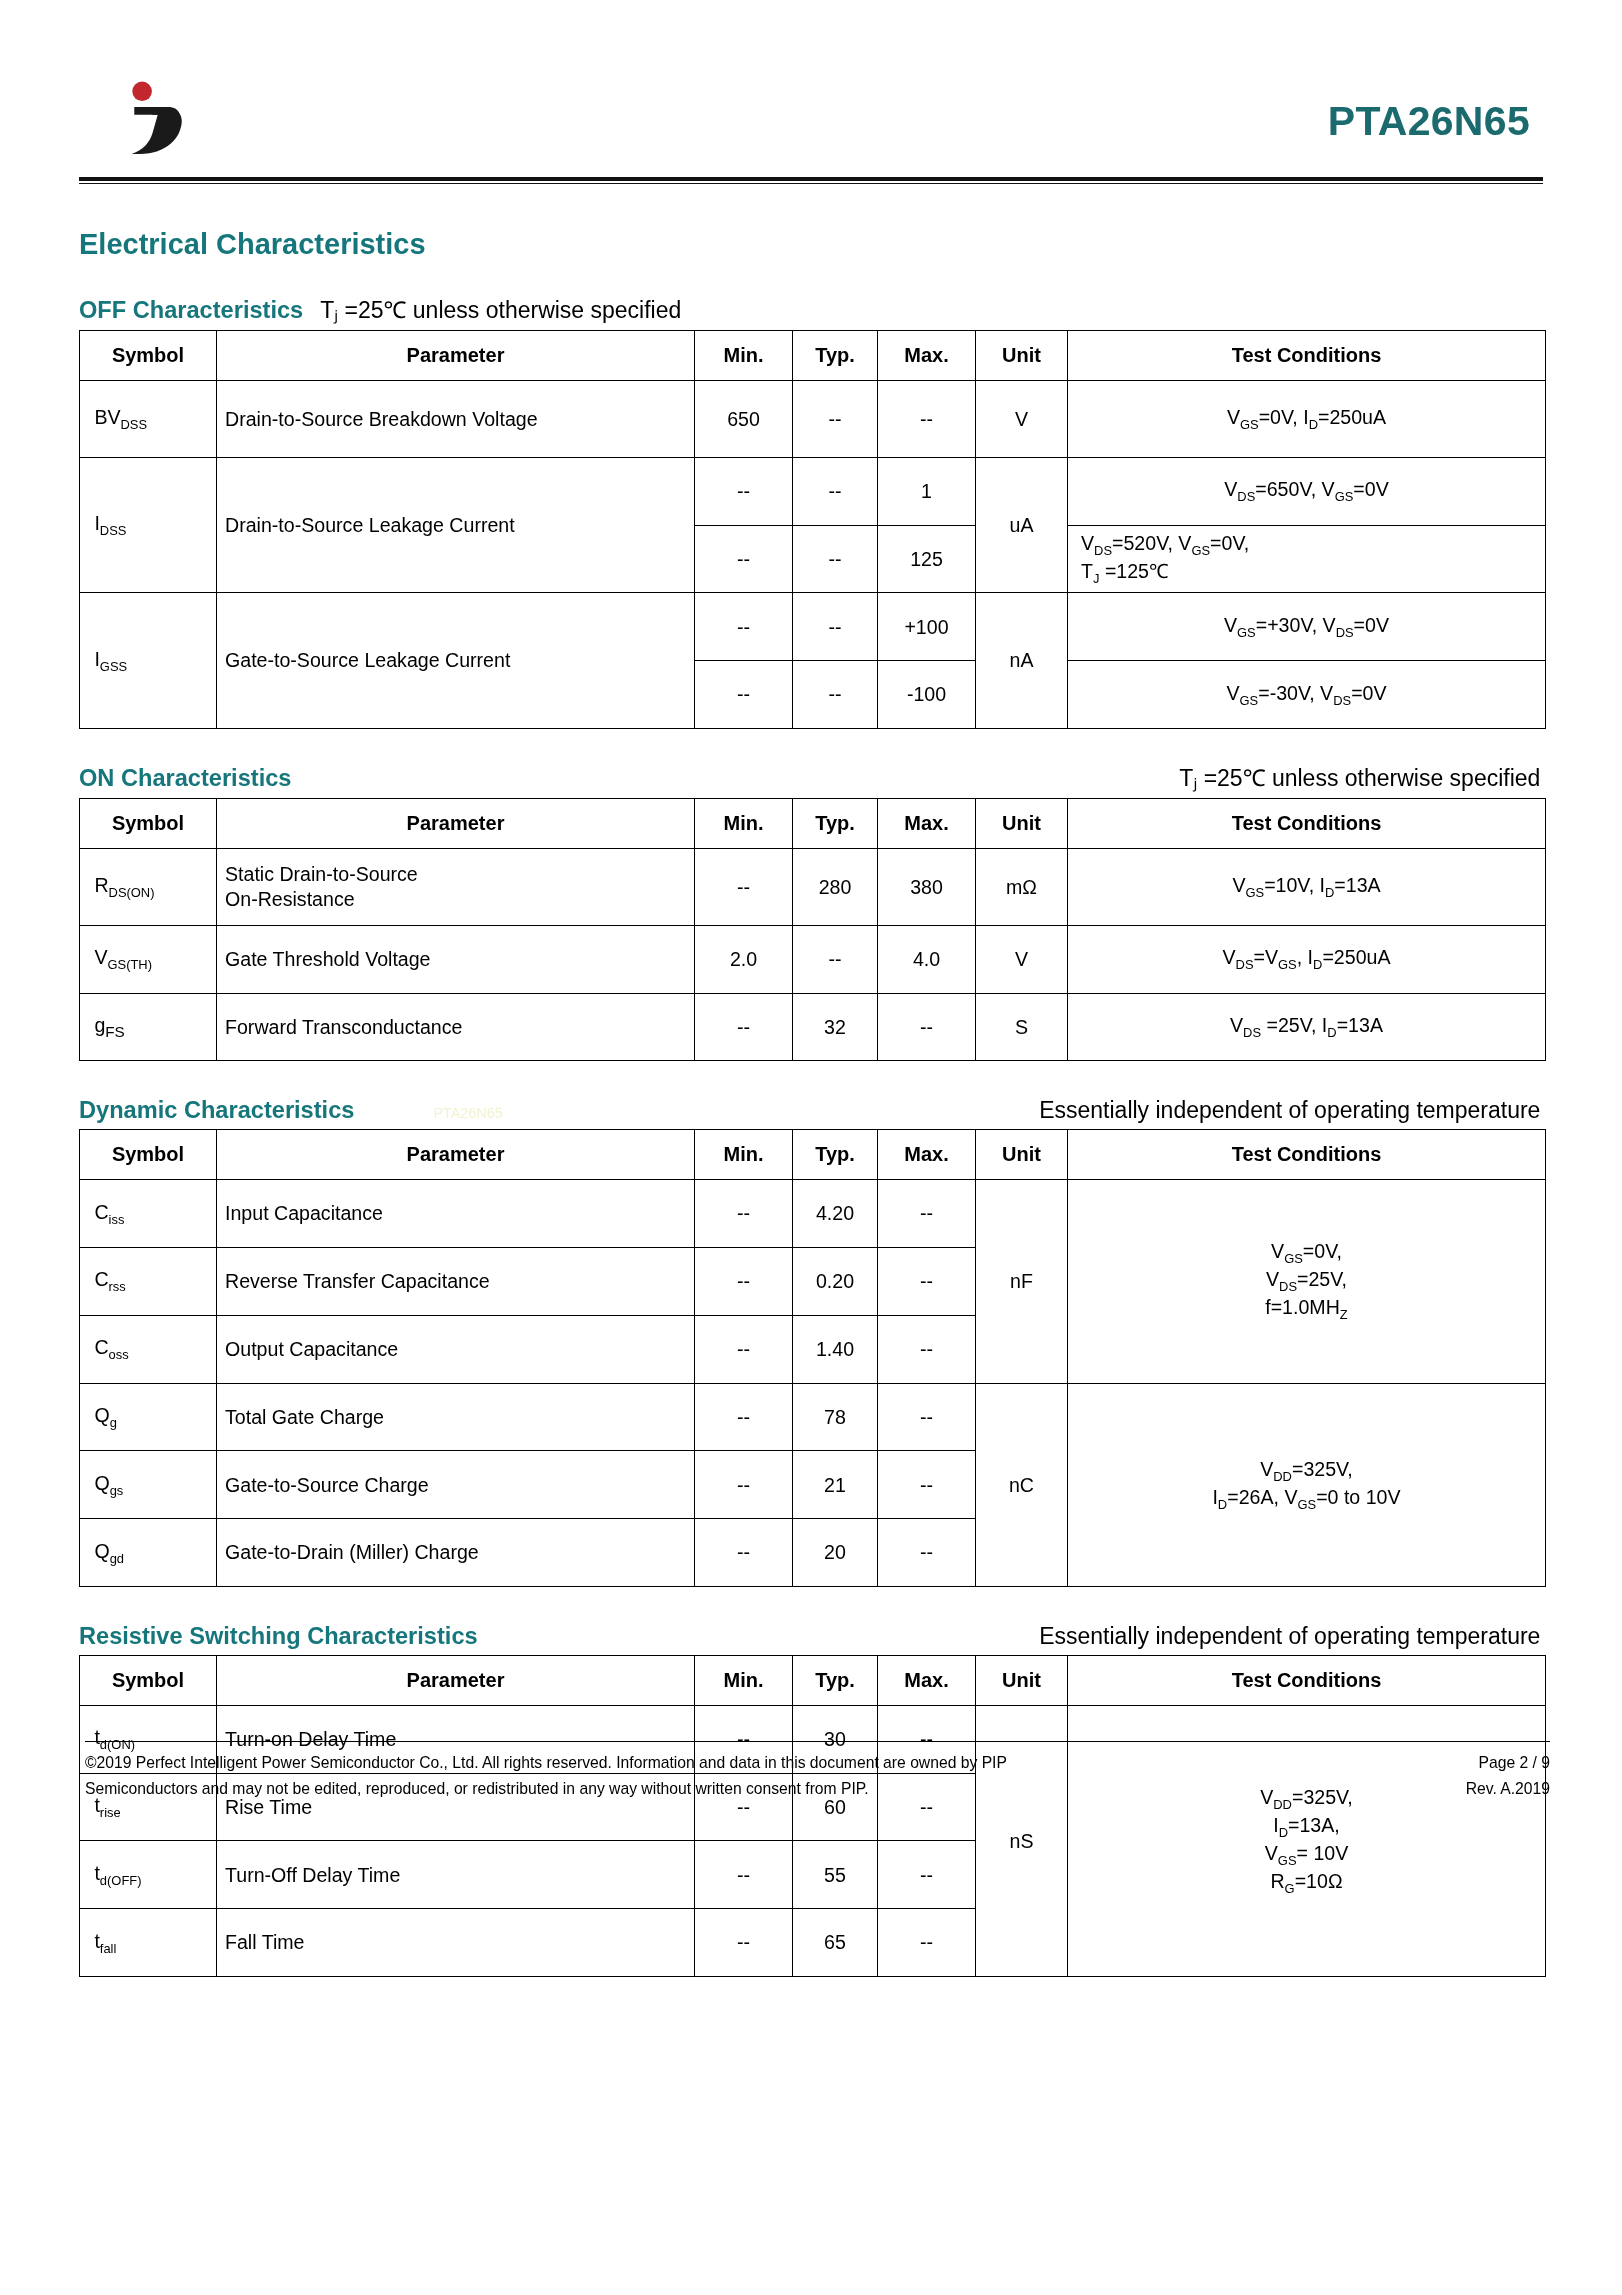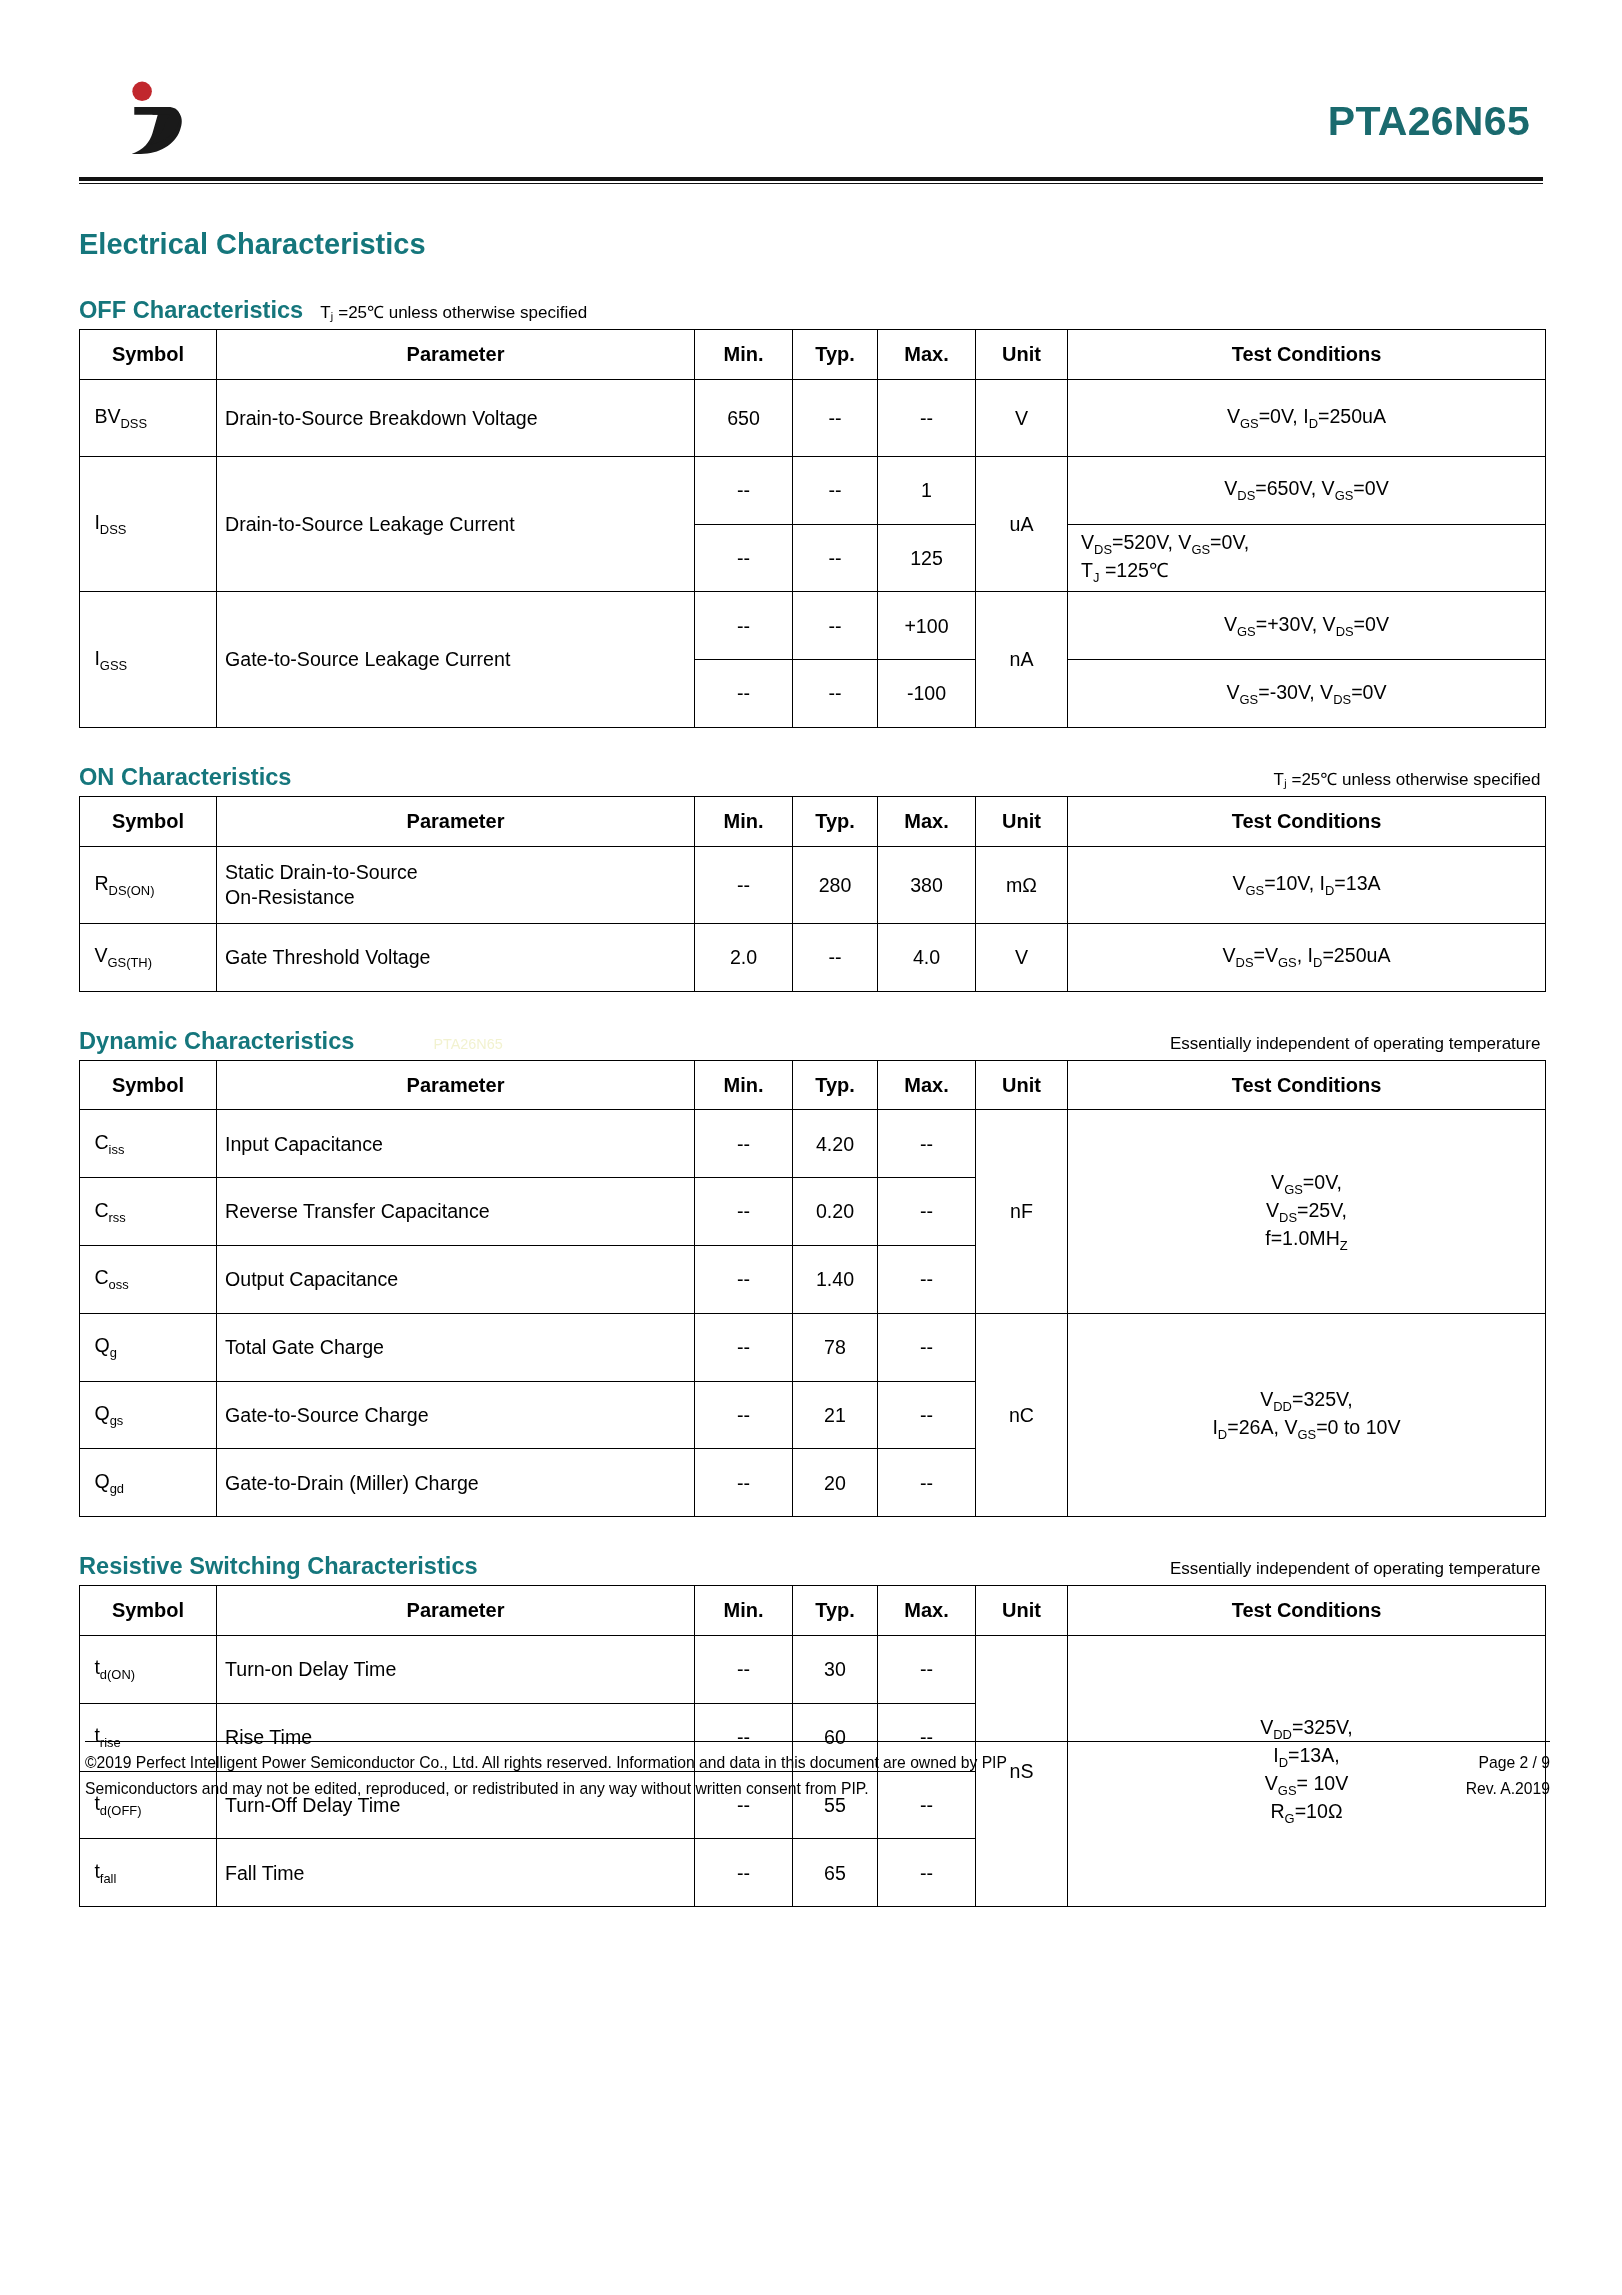--- a/index.html
+++ b/index.html
@@ -68,21 +68,21 @@
     margin-bottom: 5.2px;
   }
   .sub-title {
     font-size: 23.6px;
     font-weight: bold;
     color: #15767c;
     white-space: nowrap;
     margin-top: 6px;
   }
   .sub-note {
-    font-size: 17px;
+    font-size: 23px;
     color: #000;
     margin-left: 17px;
     white-space: nowrap;
     text-align: right;
   }
   .sub-note.right {
     margin-left: auto;
     margin-right: 2.6px;
   }
   .watermark {
@@ -297,20 +297,31 @@
         <td class="sym row">
           <span>V</span><sub>GS(TH)</sub>
         </td>
         <td class="param">Gate Threshold Voltage</td>
         <td>2.0</td>
         <td>--</td>
         <td>4.0</td>
         <td>V</td>
         <td class="cond">V<sub>DS</sub>=V<sub>GS</sub>, I<sub>D</sub>=250uA</td>
       </tr>
+      <tr>
+        <td class="sym row">
+          <span>g</span><sub class="small-cap">FS</sub>
+        </td>
+        <td class="param">Forward Transconductance</td>
+        <td>--</td>
+        <td>32</td>
+        <td>--</td>
+        <td>S</td>
+        <td class="cond">V<sub>DS</sub> =25V, I<sub>D</sub>=13A</td>
+      </tr>
     </tbody>
   </table>
 
   <div class="sub-head-row">
     <div class="sub-title">Dynamic Characteristics</div>
     <div class="watermark">PTA26N65</div>
     <div class="sub-note right">Essentially independent of operating temperature</div>
   </div>
 
   <table class="spec">

